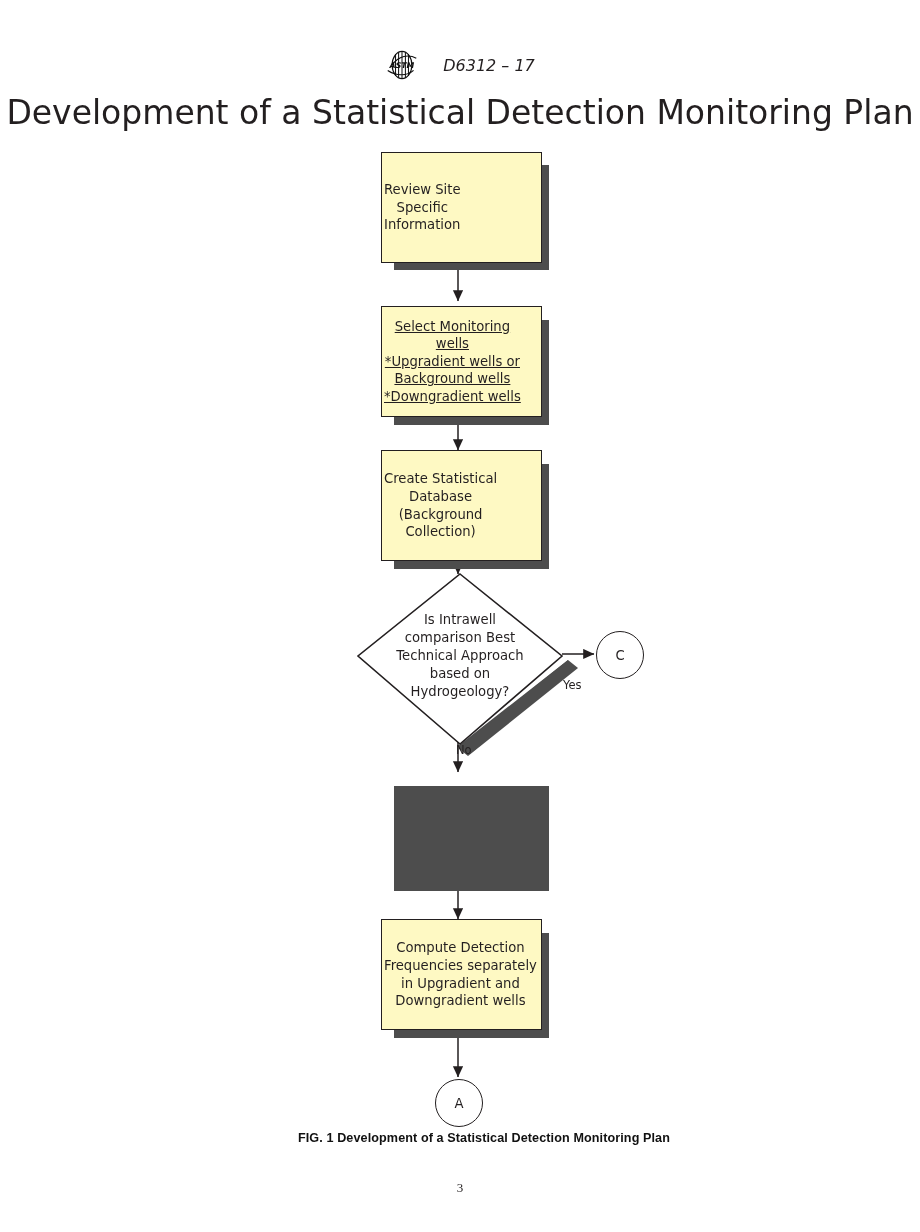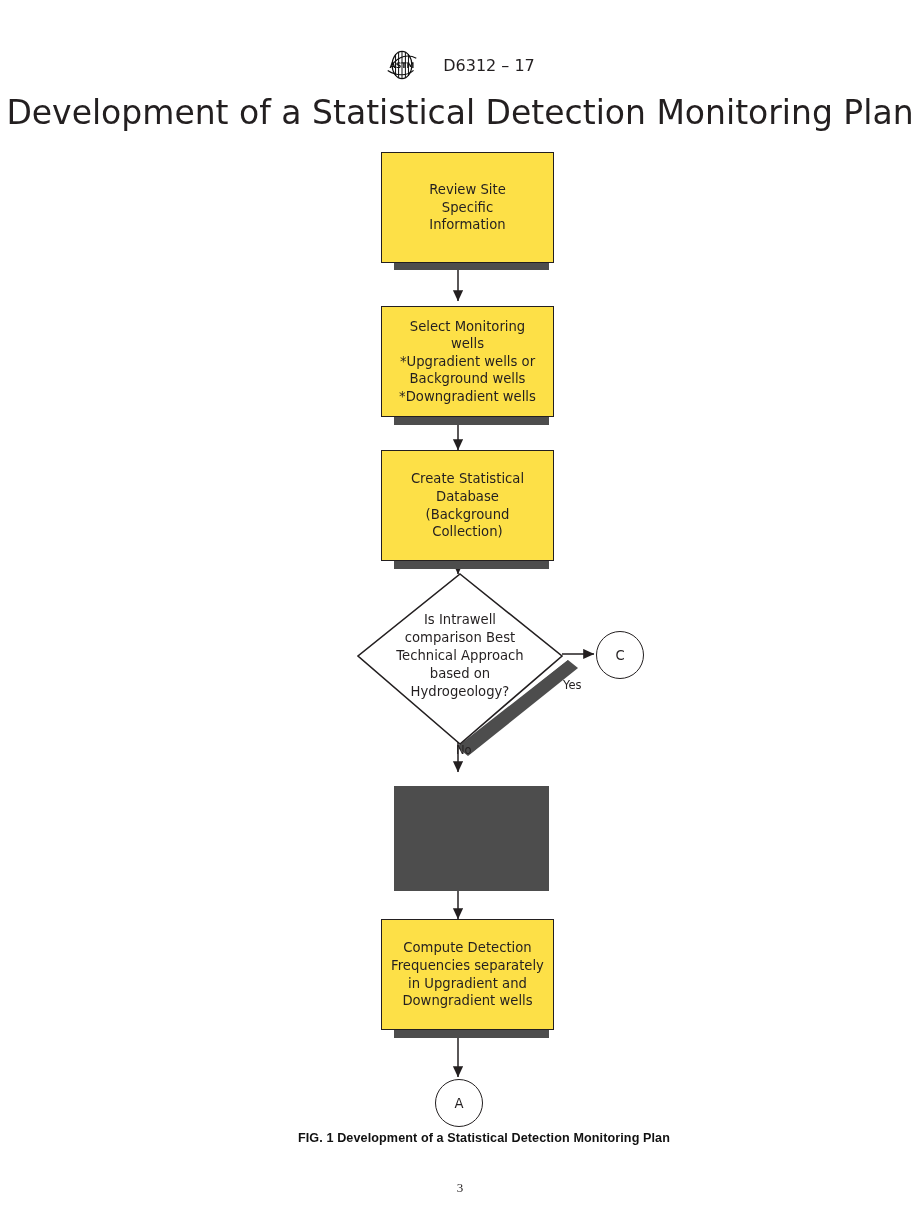--- a/index.html
+++ b/index.html
@@ -19,20 +19,21 @@
   
   #doc-header {
     position: absolute;
     top: 48px;
     left: 0;
     width: 920px;
     display: flex;
     align-items: center;
     justify-content: center;
     gap: 24px;
+    font-style: italic;
   }
   #astm-logo {
     width: 34px;
     height: 34px;
     display: block;
   }
 
   #doc-title {
     position: absolute;
     top: 93px;
@@ -57,28 +58,27 @@
 
   
   .shadow {
     position: absolute;
     background: #4d4d4d;
     z-index: 1;
   }
 
   .process {
     position: absolute;
-    background: #fde047;
+    background: #fef9c3;
     border: 1.6px solid #231f20;
     z-index: 2;
     display: flex;
     align-items: center;
-    justify-content: center;
-    text-align: center;
-    padding: 2px 8px;
+    text-align: center;
+    padding: 2px 2px;
   }
   .process .txt {
     font-family: "DejaVu Sans", sans-serif;
     font-size: 13.2px;
     line-height: 17.6px;
     color: #231f20;
     white-space: pre-line;
   }
 
   
@@ -223,21 +223,21 @@
   </svg>
 
   <div class="shadow" style="left:394px; top:165px; width:155px; height:105px;"></div>
   <div class="process" style="left:381px; top:152px; width:155px; height:105px;">
     <span class="txt">Review Site
 Specific
 Information</span>
   </div>
 
   <div class="shadow" style="left:394px; top:320px; width:155px; height:105px;"></div>
-  <div class="process" style="left:381px; top:306px; width:155px; height:105px;">
+  <div class="process" style="left:381px; top:306px; width:155px; height:105px;text-decoration:underline;">
     <span class="txt">Select Monitoring
 wells
 *Upgradient wells or
 Background wells
 *Downgradient wells</span>
   </div>
 
   <div class="shadow" style="left:394px; top:464px; width:155px; height:105px;"></div>
   <div class="process" style="left:381px; top:450px; width:155px; height:105px;">
     <span class="txt">Create Statistical

